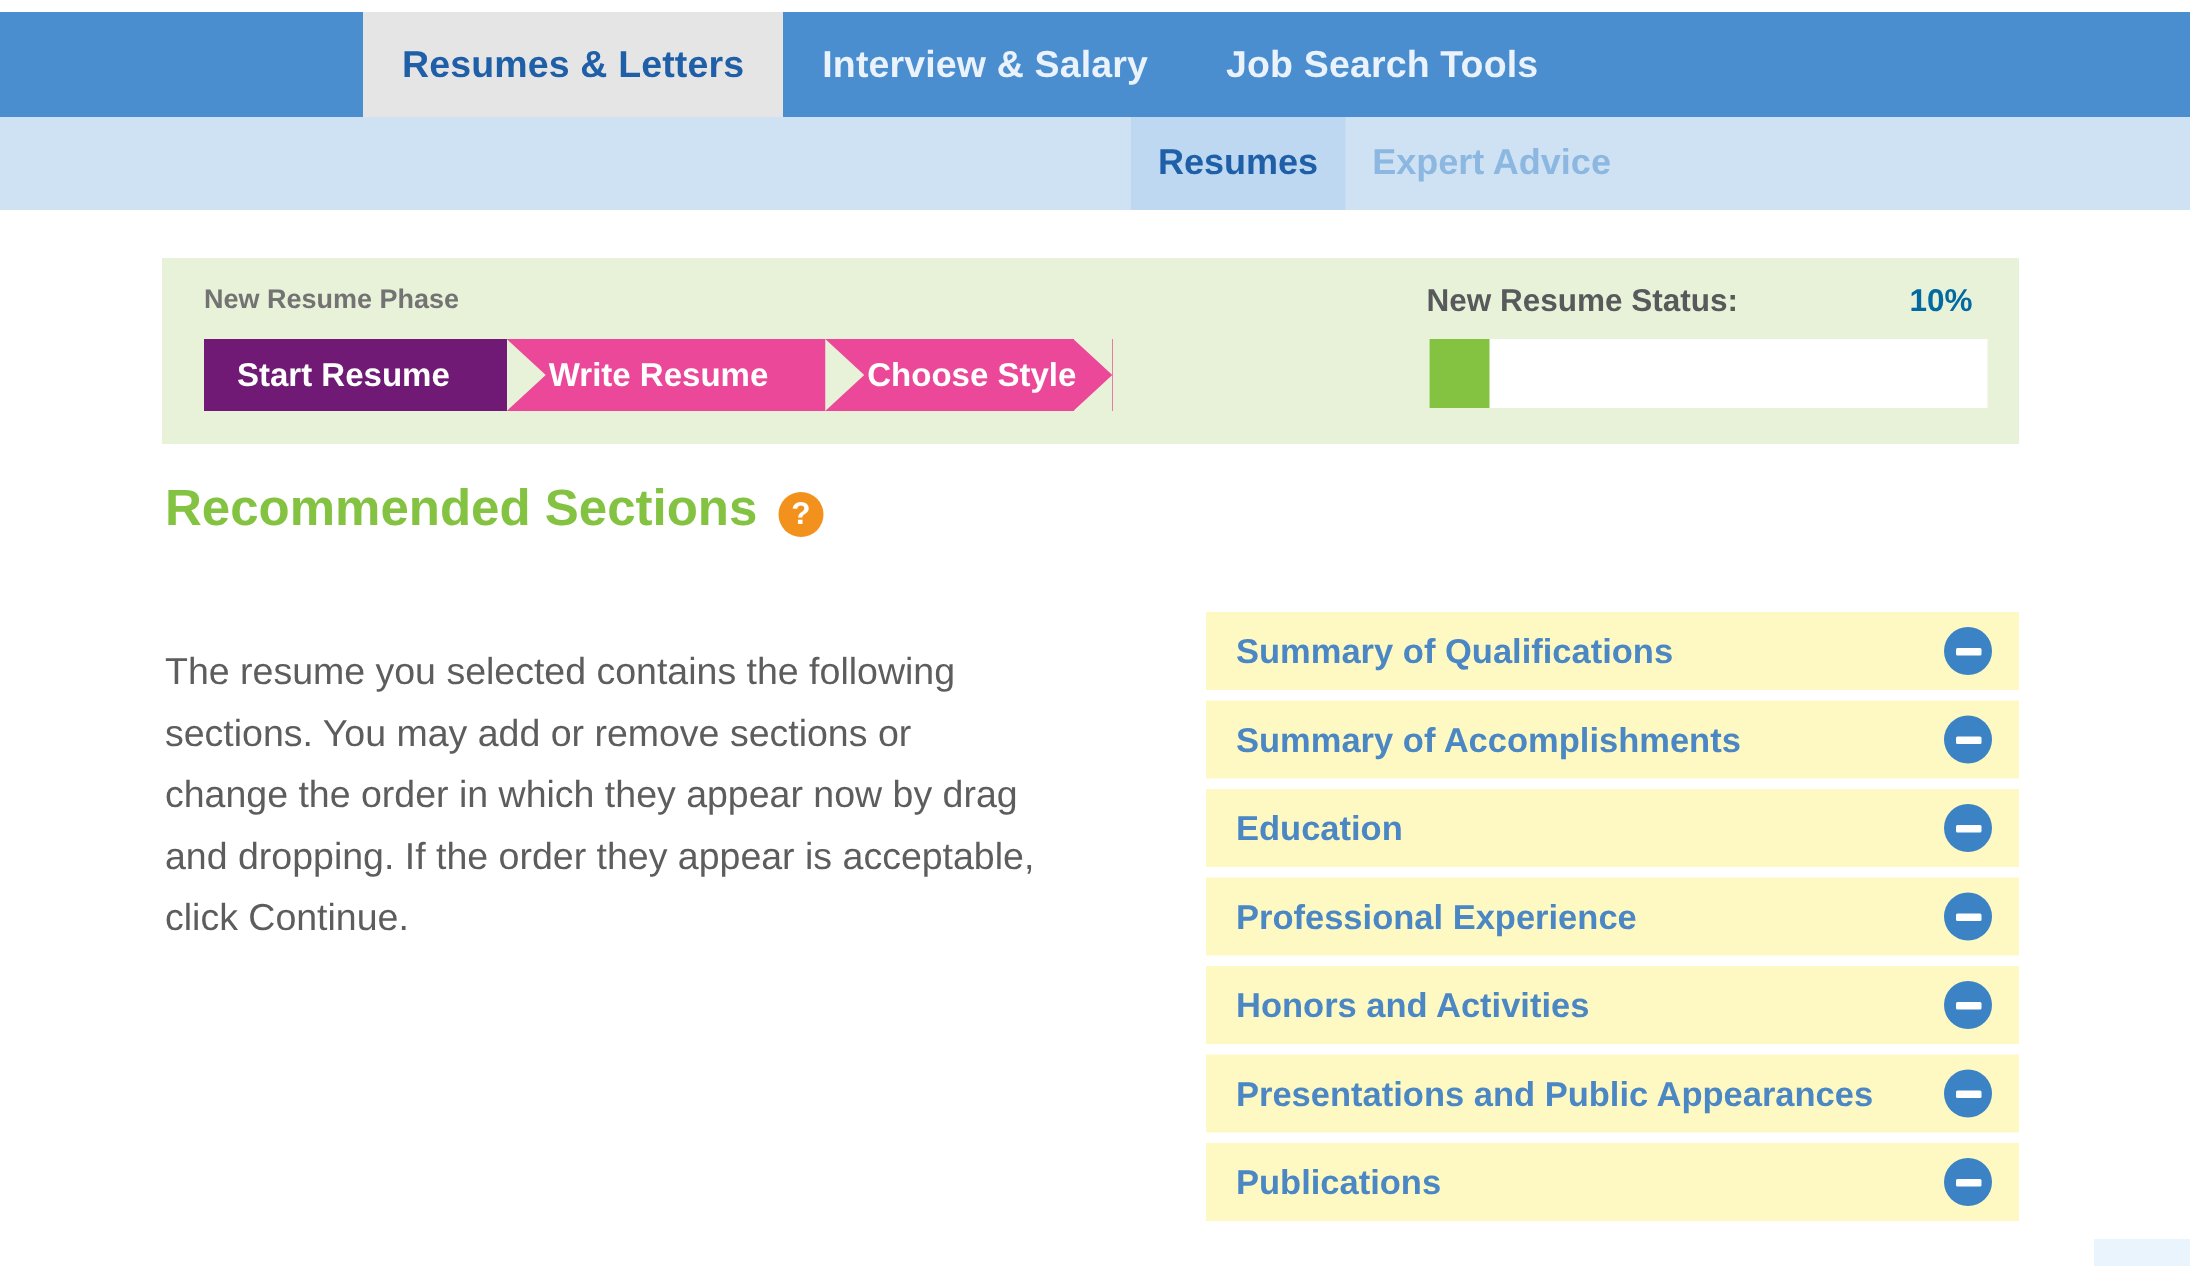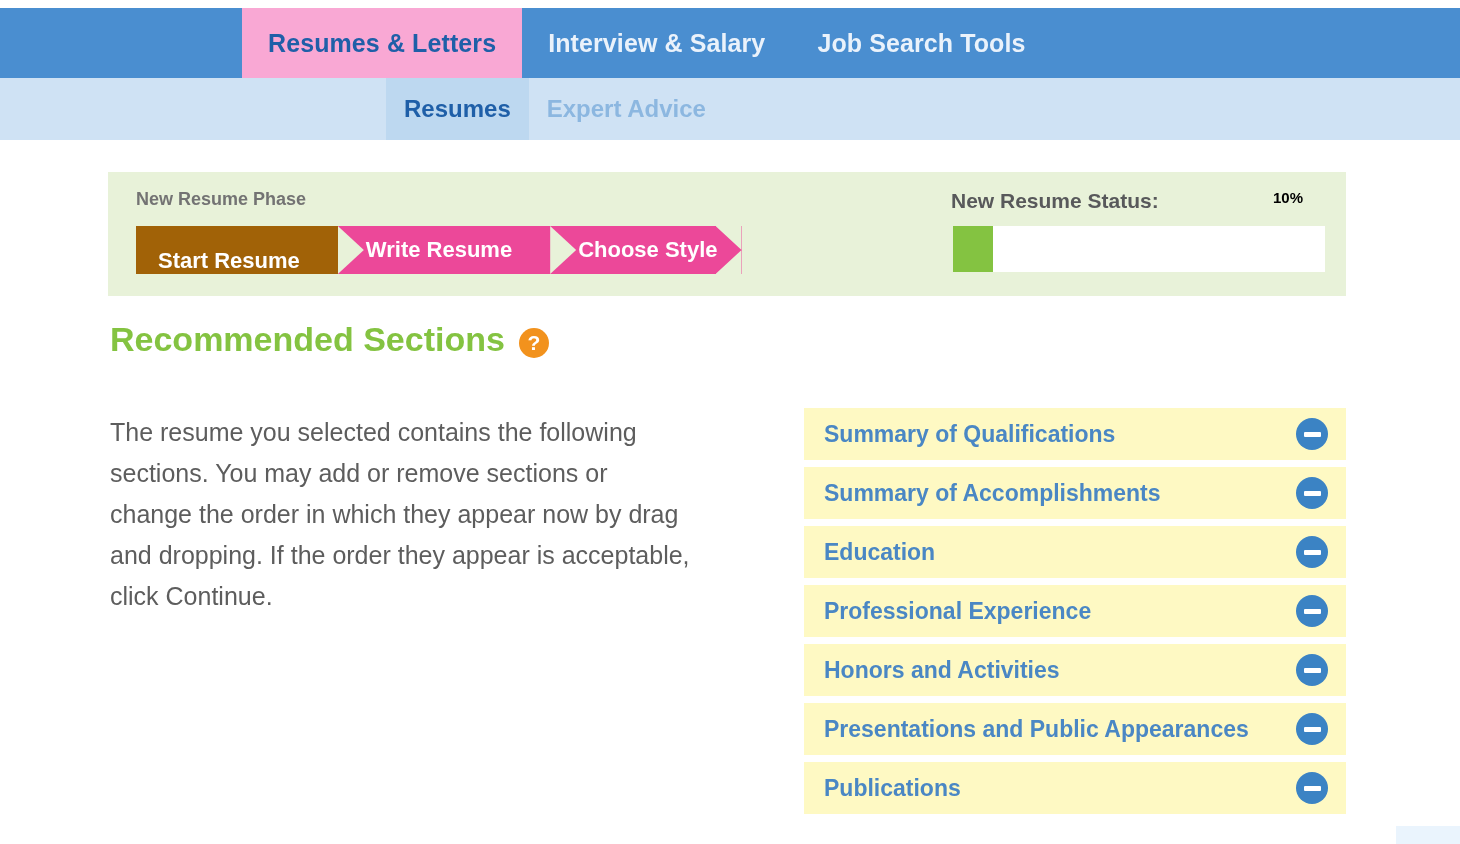--- a/index.html
+++ b/index.html
@@ -31,33 +31,34 @@
     justify-content: center;
     padding: 0 26px;
     font-size: 25px;
     font-weight: bold;
     color: #eaf2fb;
     letter-spacing: 0.1px;
     white-space: nowrap;
     cursor: pointer;
   }
   .topnav-tab.active {
-    background: #f9a8d4;
+    background: #e5e5e5;
     color: #1f5fa8;
   }
 
   
   .subnav {
     position: absolute;
     left: 0; top: 78px;
     width: 1460px;
     height: 62px;
     background: #cfe2f4;
     display: flex;
     align-items: center;
+    justify-content: center;
   }
   .subnav-spacer { width: 386px; height: 100%; }
   .subnav-tab {
     height: 100%;
     display: flex;
     align-items: center;
     justify-content: center;
     padding: 0 18px;
     font-size: 24px;
     font-weight: bold;
@@ -99,21 +100,21 @@
     align-items: center;
     padding-left: 28px;
     padding-right: 38px;
     font-size: 22px;
     font-weight: bold;
     color: #ffffff;
     background: #ec4899;
     white-space: nowrap;
     cursor: pointer;
   }
-  .step.active { background: #a16207; align-items: flex-end; }
+  .step.active { background: #701a75; }
   
   .step .notch {
     position: absolute;
     left: 0; top: 0;
     width: 26px; height: 48px;
     background: #e8f2d9;
     clip-path: polygon(0 0, 0 48px, 26px 24px);
   }
   .step.first { padding-left: 22px; }
   .step.last {
@@ -132,23 +133,23 @@
     position: absolute;
     left: 951px; top: 189px;
     font-size: 21px;
     font-weight: bold;
     color: #58595b;
     white-space: nowrap;
   }
   .status-pct {
     position: absolute;
     left: 1273px; top: 189px;
-    font-size: 15px;
-    font-weight: bold;
-    color: #000000;
+    font-size: 21px;
+    font-weight: bold;
+    color: #0369a1;
     white-space: nowrap;
   }
   .status-track {
     position: absolute;
     left: 953px; top: 226px;
     width: 372px; height: 46px;
     background: #ffffff;
   }
   .status-fill {
     height: 100%;
@@ -181,21 +182,21 @@
     align-items: center;
     justify-content: center;
     line-height: 1;
     cursor: pointer;
     margin-top: 6px;
   }
 
   
   .intro {
     position: absolute;
-    left: 110px; top: 412px;
+    left: 110px; top: 428px;
     width: 580px;
     font-size: 25px;
     line-height: 41px;
     color: #5d5d5d;
   }
 
   
   .section-list {
     position: absolute;
     left: 804px; top: 408px;

